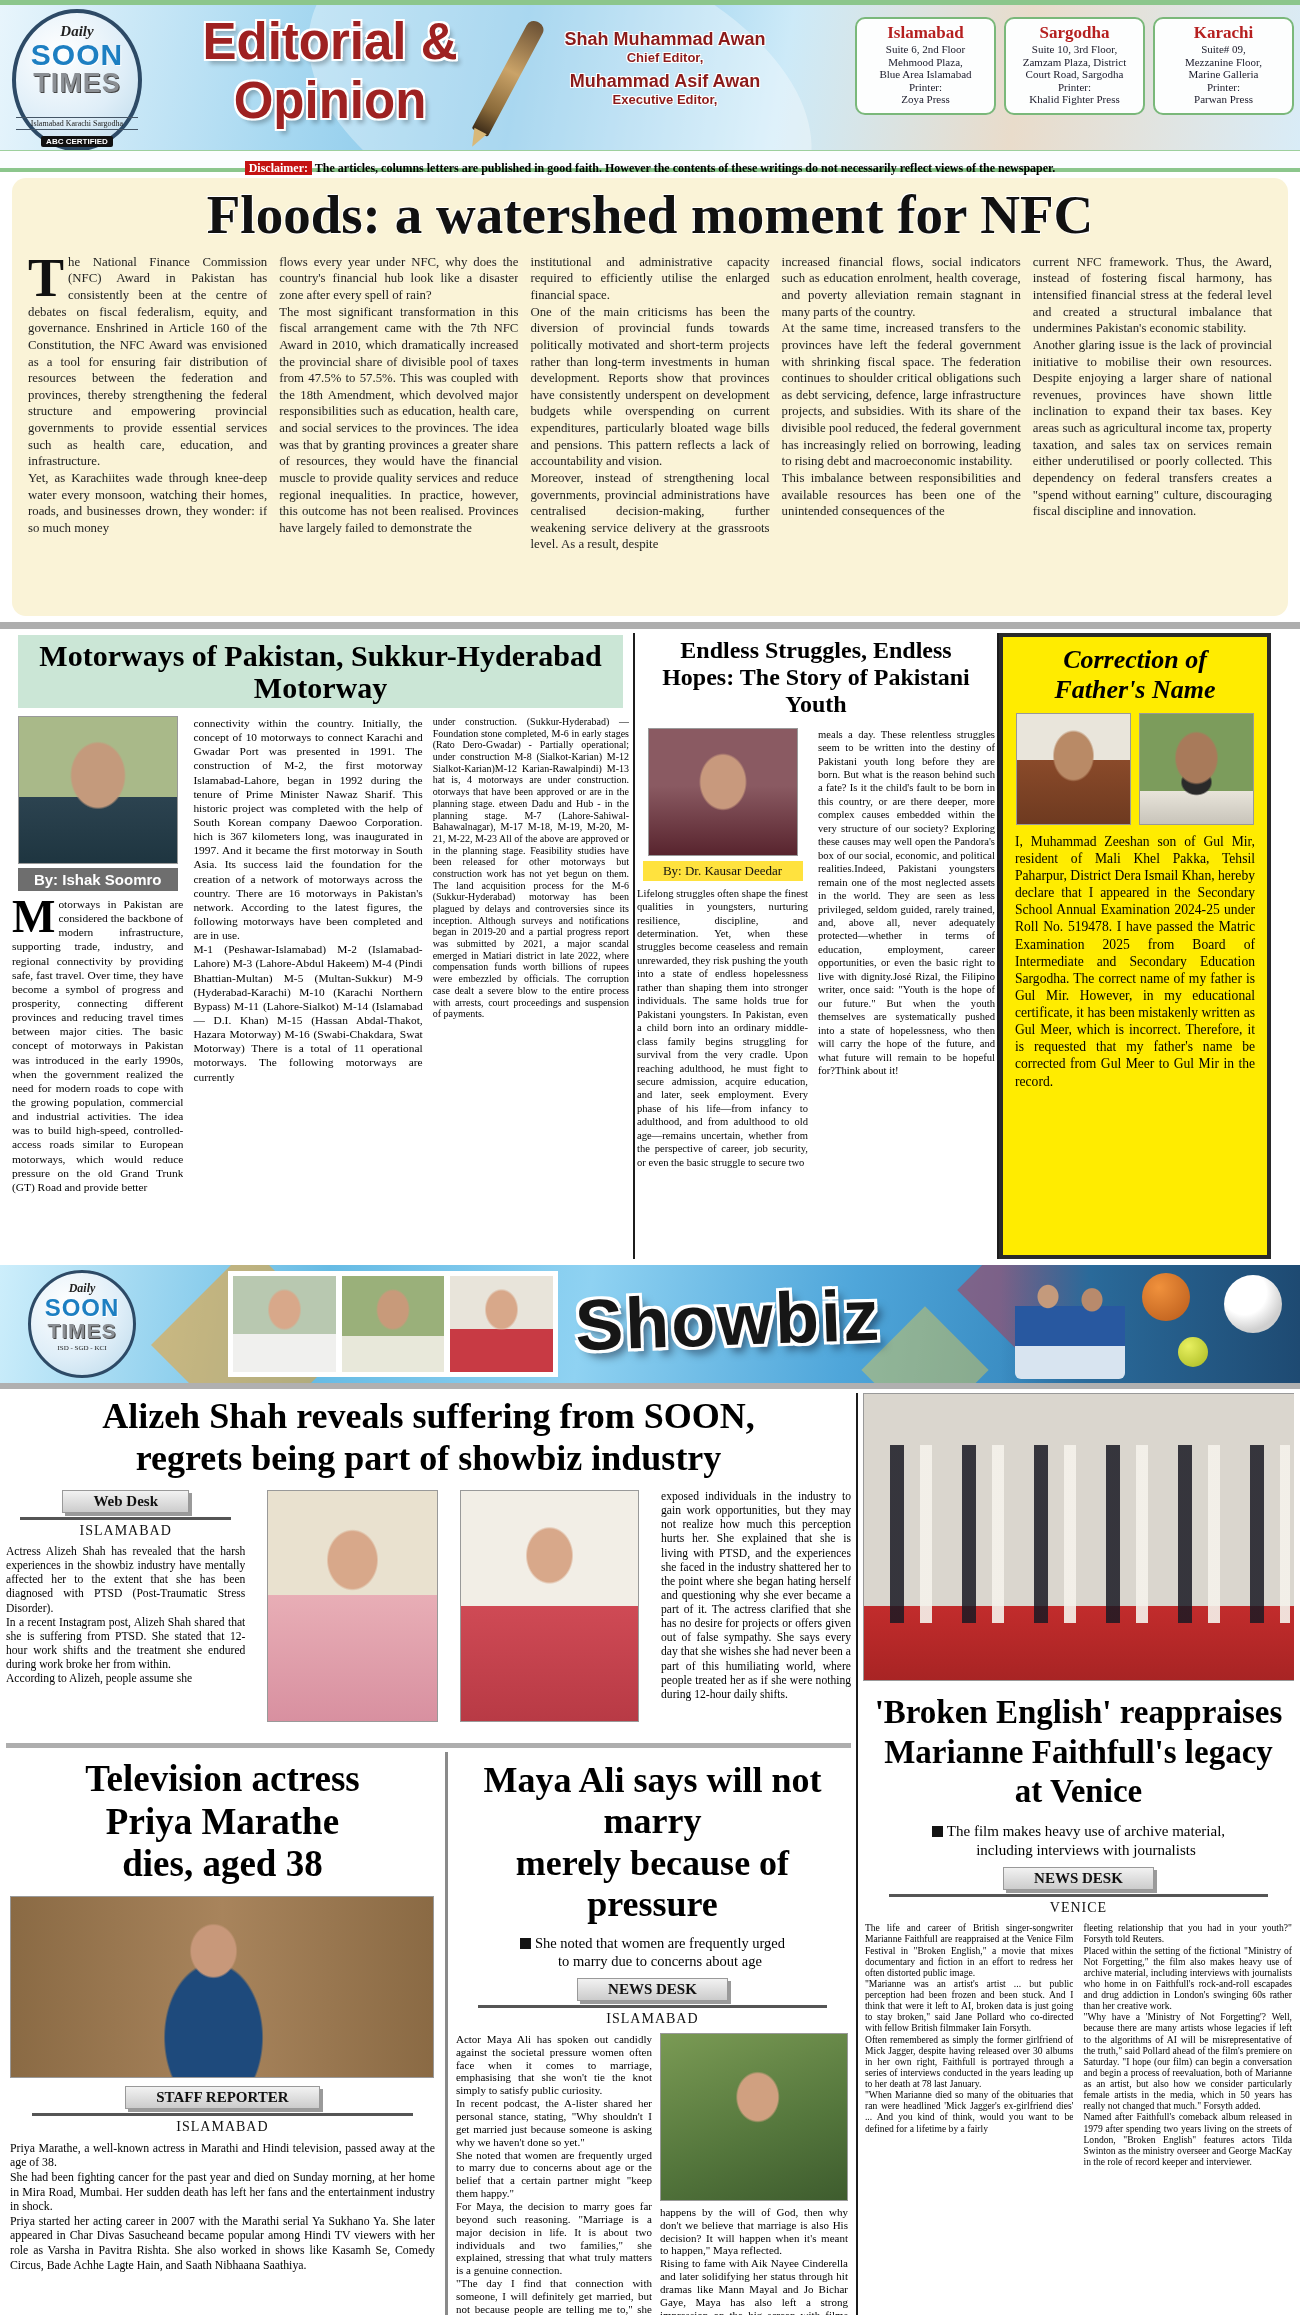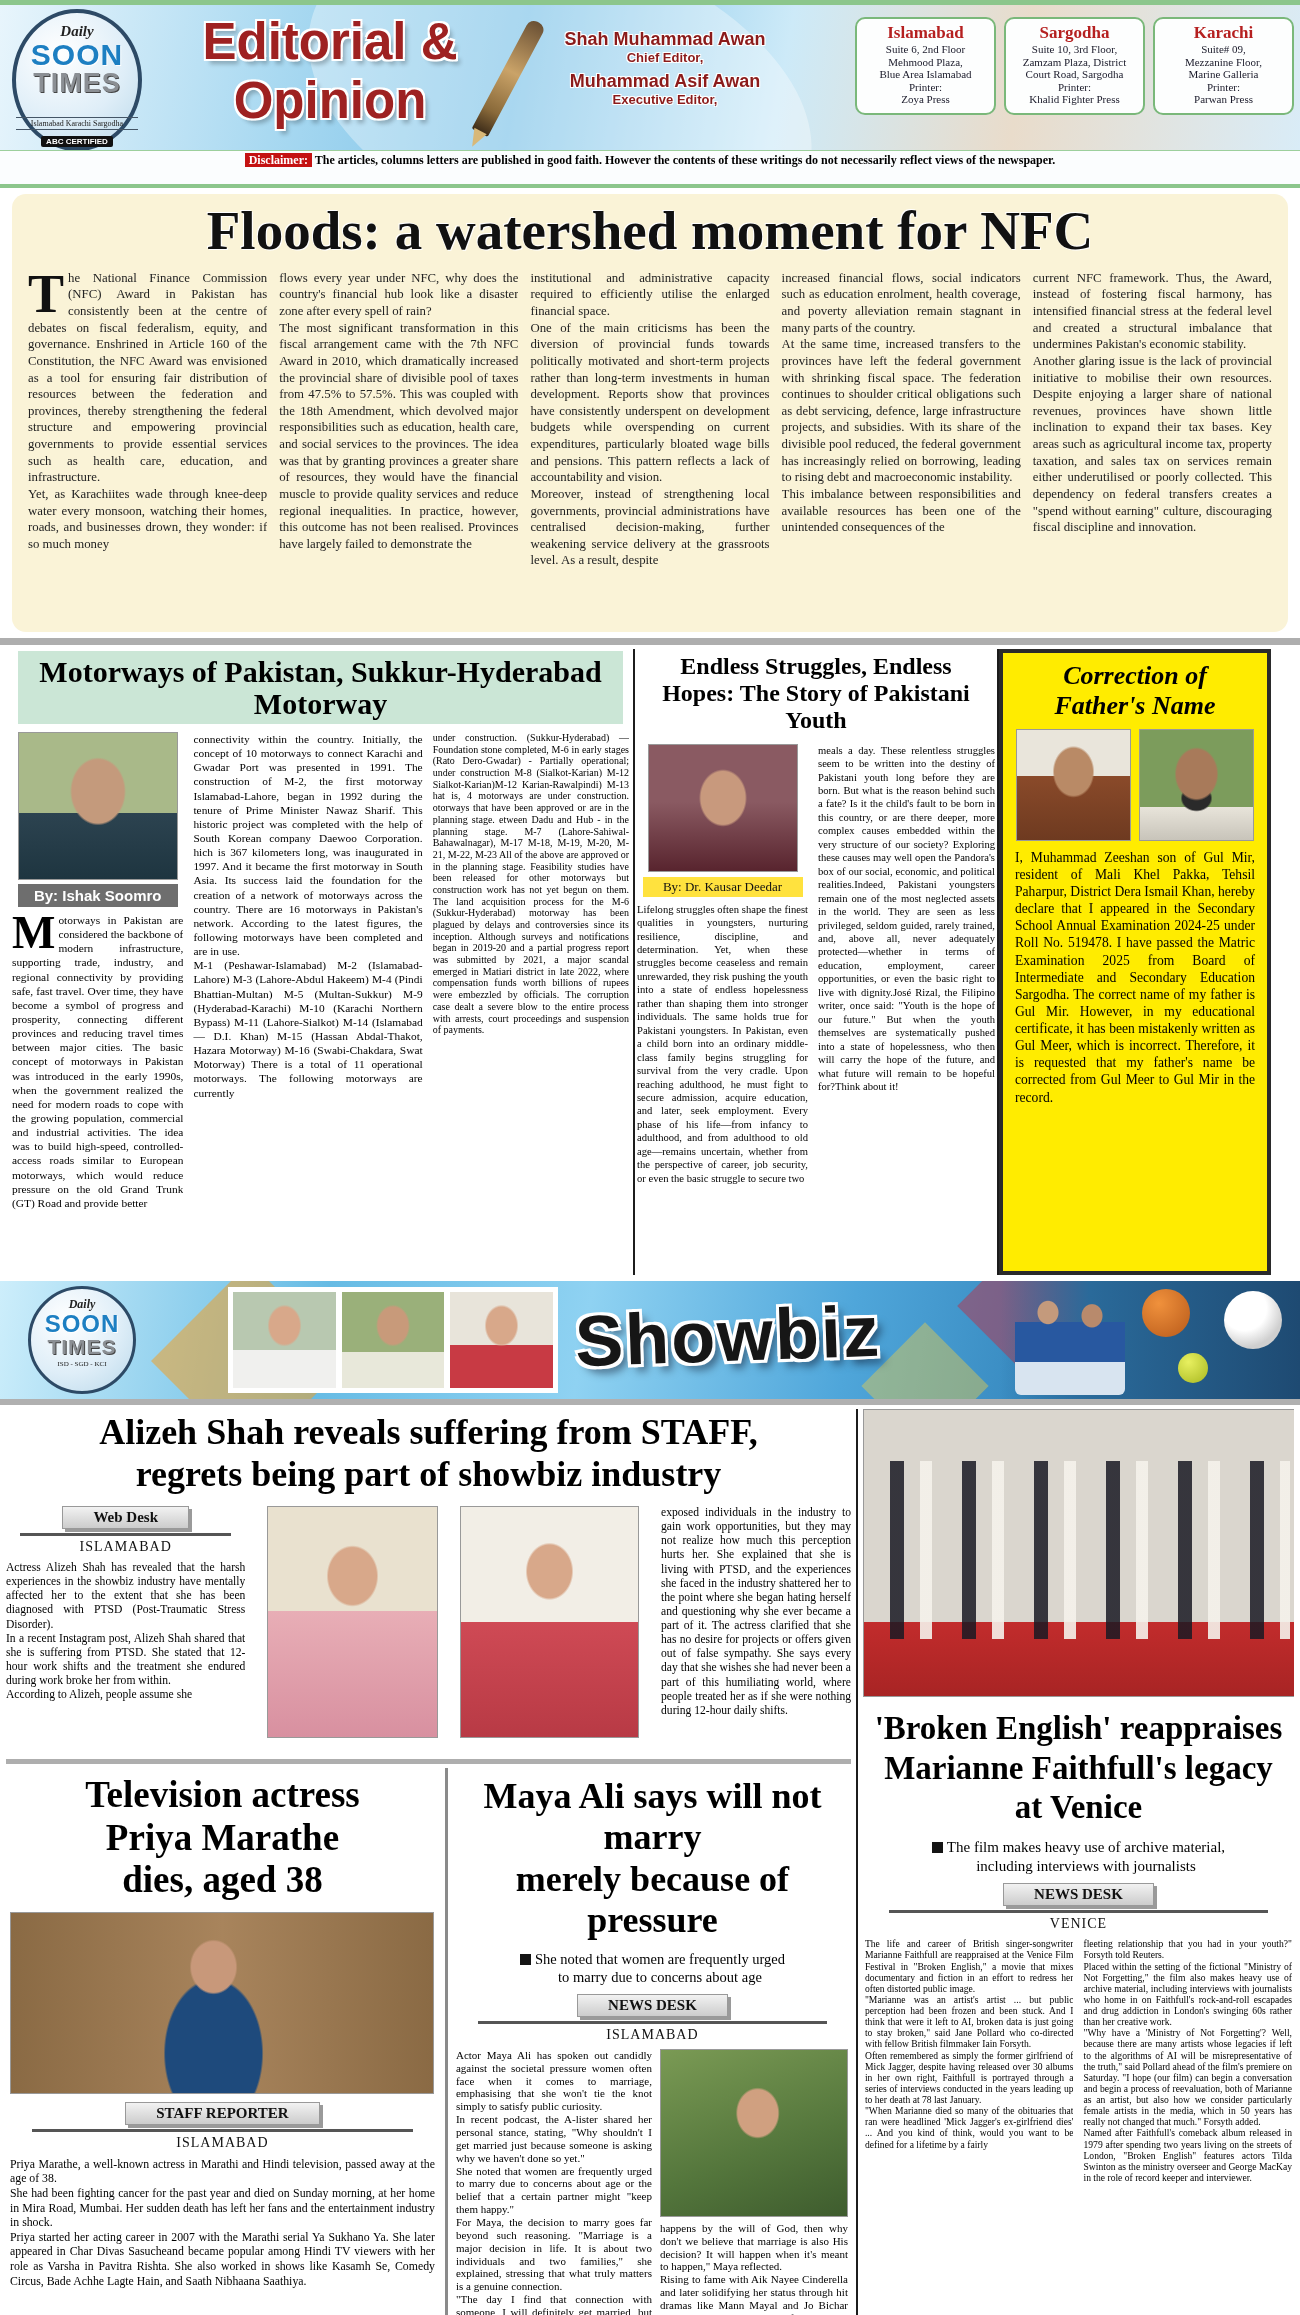--- a/index.html
+++ b/index.html
@@ -30,22 +30,22 @@
   .ed-name { font-family:"Liberation Sans",sans-serif; font-weight:bold; font-size:18px; color:#8b1b1b;
     text-shadow:-1px -1px 0 #fff,1px -1px 0 #fff,-1px 1px 0 #fff,1px 1px 0 #fff; }
   .ed-role { font-family:"Liberation Sans",sans-serif; font-weight:bold; font-size:13px; color:#8b1b1b;
     text-shadow:-1px -1px 0 #fff,1px -1px 0 #fff,-1px 1px 0 #fff,1px 1px 0 #fff; margin-bottom:6px; }
   .offices { position:absolute; right:6px; top:12px; display:flex; gap:8px; z-index:3; }
   .office { width:141px; min-height:98px; background:#fdfefe; border:2px solid #7ab87a; border-radius:10px; text-align:center; padding:4px 3px; }
   .office-city { font-weight:bold; font-size:17px; color:#b52020; }
   .office-addr { font-size:11px; color:#1a1a2a; line-height:1.15; white-space:pre-line; }
   .office-printer-label { font-size:11px; color:#1a1a2a; }
   .office-printer { font-size:11px; color:#1a1a2a; }
-  .disclaimer { height:38px; background:#fbfdfe; border-top:1px solid #9ccf9c; border-bottom:4px solid #8cc68c;
-    text-align:center; font-size:12px; font-weight:bold; padding-top:2px; }
+  .disclaimer { height:22px; background:#fbfdfe; border-top:1px solid #9ccf9c; border-bottom:4px solid #8cc68c;
+    text-align:center; font-size:12px; font-weight:bold; padding-top:10px; }
   .disc-label { background:#c41212; color:#fff; padding:0 4px; font-size:12px; }
 
   
   .nfc { height:450px; padding:6px 12px; }
   .nfc-panel { height:100%; background:#faf3d7; border-radius:14px; padding:8px 16px; overflow:hidden; }
   .nfc-headline { text-align:center; font-size:55px; font-weight:bold; color:#111; line-height:1.05; margin-bottom:10px;
     text-shadow:-1px -1px 0 #fff,1px 1px 0 #fff; }
   .nfc-cols { display:flex; gap:12px; }
   .nfc-col { flex:1; font-size:12.8px; line-height:1.3; text-align:justify; color:#222; white-space:pre-line; overflow:hidden; max-height:350px; }
   .dropcap { float:left; font-size:54px; line-height:.78; font-weight:bold; padding:3px 4px 0 0; color:#111; white-space:normal; }
@@ -312,21 +312,21 @@
     <div class="sb-players"></div>
     <div class="sb-ball sb-football"></div>
     <div class="sb-ball sb-basketball"></div>
     <div class="sb-ball sb-tennis"></div>
   </div>
 
   <div class="bottom">
     <div class="bottom-left">
 
       <div class="alizeh">
-        <div class="al-headline">Alizeh Shah reveals suffering from STAFF,
+        <div class="al-headline">Alizeh Shah reveals suffering from SOON,
 regrets being part of showbiz industry</div>
         <div class="al-body">
           <div class="al-col1">
             <div class="byline-wrap">
               <div class="byline-tab"><span>Web Desk</span></div>
               <div class="byline-rule"></div>
               <div class="byline-city">ISLAMABAD</div>
             </div>
             <div class="al-text">Actress Alizeh Shah has revealed that the harsh experiences in the showbiz industry have mentally affected her to the extent that she has been diagnosed with PTSD (Post-Traumatic Stress Disorder).
 In a recent Instagram post, Alizeh Shah shared that she is suffering from PTSD. She stated that 12-hour work shifts and the treatment she endured during work broke her from within.

